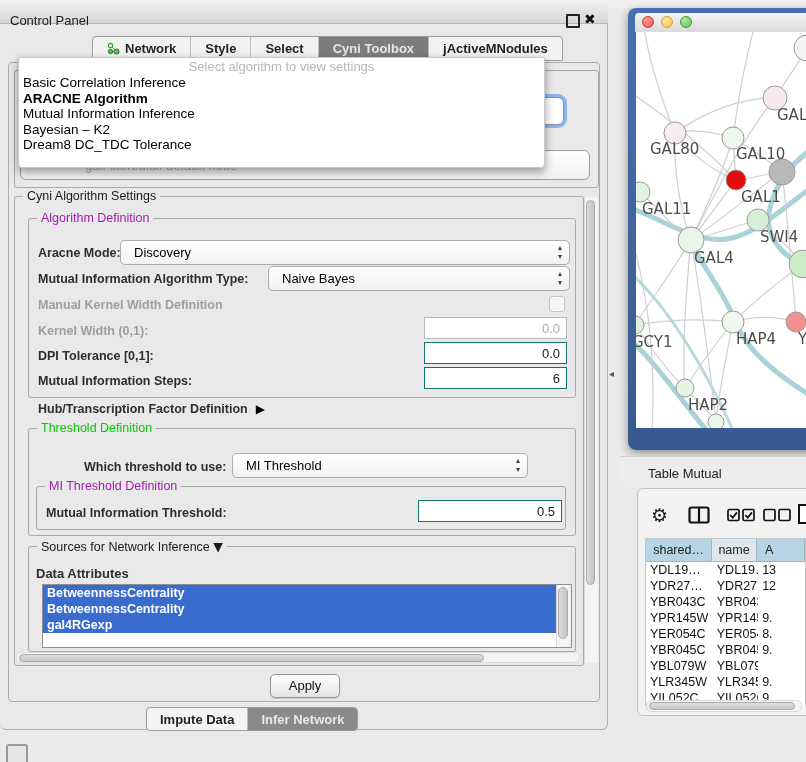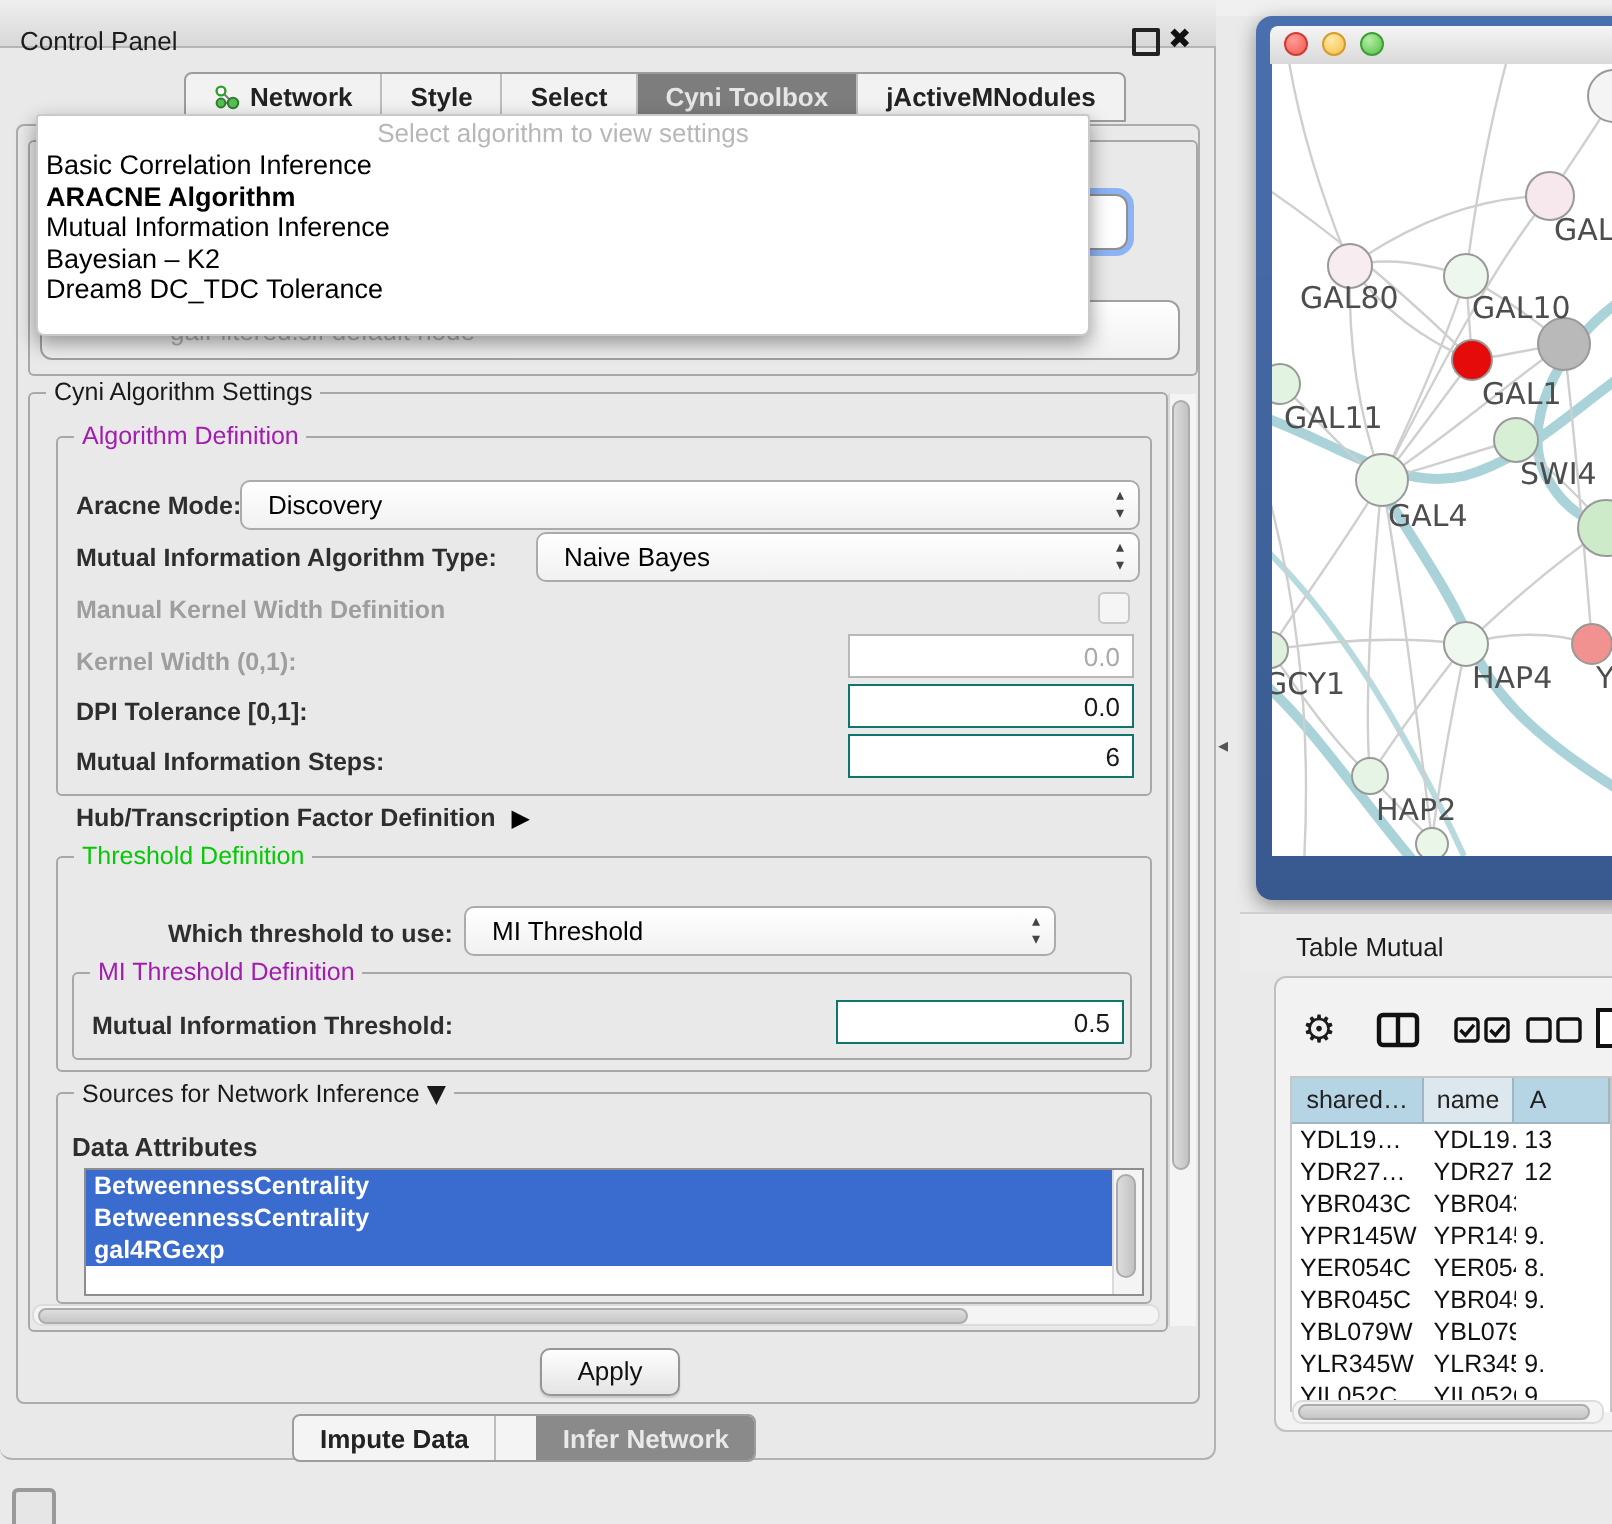--- a/index.html
+++ b/index.html
@@ -65,21 +65,21 @@
   .sbv-thumb{position:absolute;border-radius:5px;background:linear-gradient(90deg,#dcdcdc,#c3c3c3);border:1px solid #ababab;box-sizing:border-box;}
   .sbh-track{position:absolute;background:#f4f4f4;border:1px solid #dcdcdc;border-radius:5px;box-sizing:border-box;}
   .sbh-thumb{position:absolute;border-radius:4px;background:linear-gradient(#dedede,#c6c6c6);border:1px solid #adadad;box-sizing:border-box;}
   
   .apply-btn{left:270px;top:674px;width:68px;height:22px;border:1px solid #969696;border-radius:5px;
              background:linear-gradient(#fefefe,#e4e4e4);font-size:13px;text-align:center;line-height:21px;color:#111;
              box-shadow:0 1px 1px rgba(0,0,0,.15);}
   .bottom-tabstrip{left:146px;top:707px;height:22px;display:flex;border:1px solid #9c9c9c;border-radius:4px;
                    background:#f4f4f4;overflow:hidden;}
   .btab{display:flex;align-items:center;padding:0 13px;font-size:13px;font-weight:bold;color:#222;border-right:1px solid #bdbdbd;}
-  .btab:last-child{border-right:none;margin-left:20px;}
+  .btab:last-child{border-right:none;}
   .btab.active{background:#8a8a8a;color:#e9e9e9;}
   
   .net-window{left:628px;top:8px;width:190px;height:442px;background:linear-gradient(#4a6fae,#38598f);
               border-radius:8px 0 0 8px;box-shadow:0 3px 10px rgba(0,0,0,.4);}
   .net-titlebar{left:635px;top:13px;width:171px;height:19px;background:linear-gradient(#f5f5f5,#d9d9d9);
                 border-radius:4px 0 0 0;}
   .tl{position:absolute;width:12px;height:12px;border-radius:50%;box-sizing:border-box;}
   .tl.red{background:radial-gradient(circle at 35% 30%,#ff9d96,#f0584f);border:1px solid #ce3c34;}
   .tl.yellow{background:radial-gradient(circle at 35% 30%,#ffe9a8,#f6bd43);border:1px solid #d59b2b;}
   .tl.green{background:radial-gradient(circle at 35% 30%,#b5eda5,#52c146);border:1px solid #3f9e35;}

